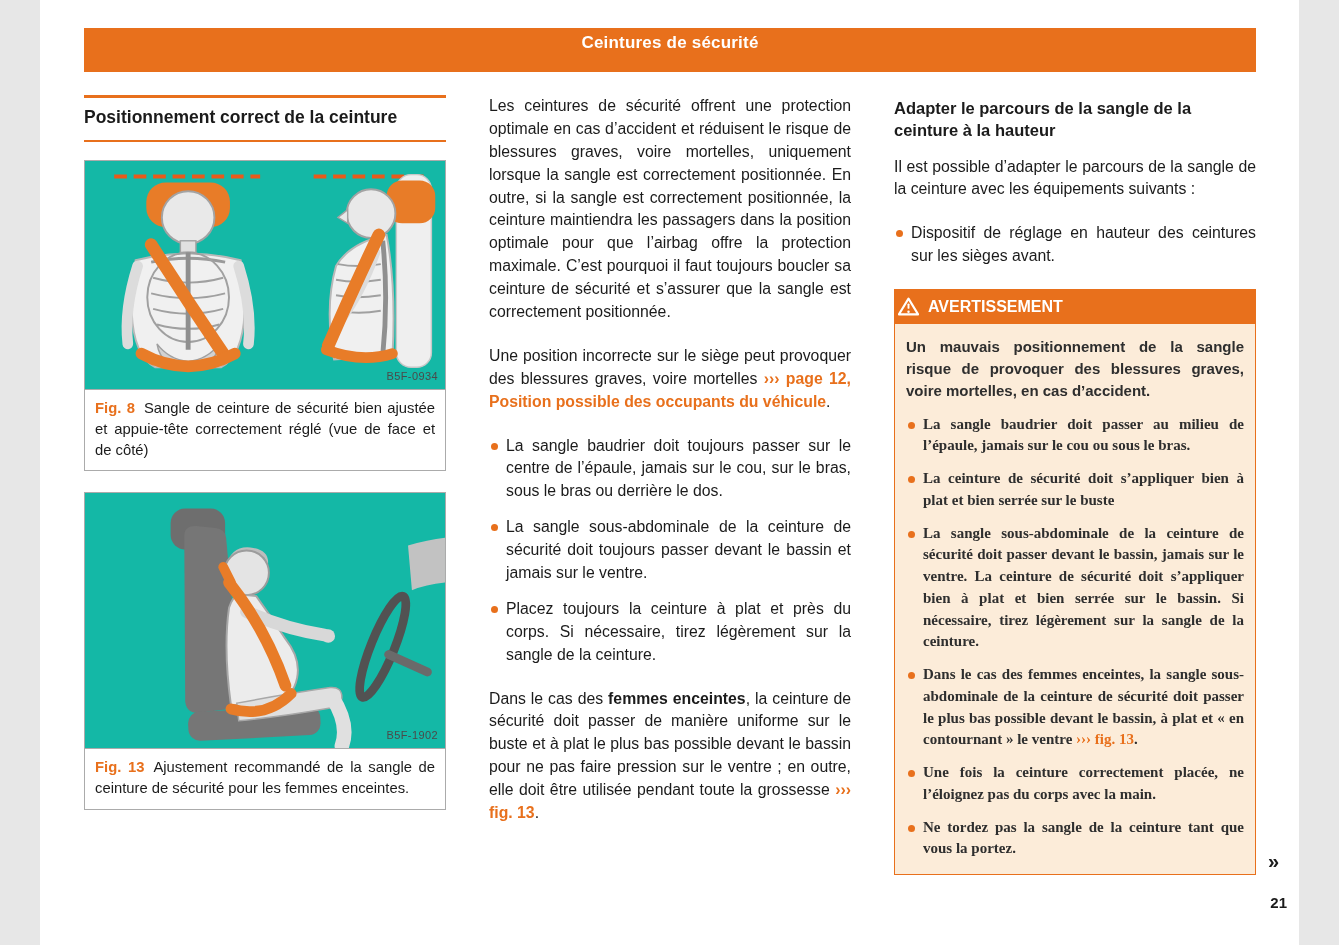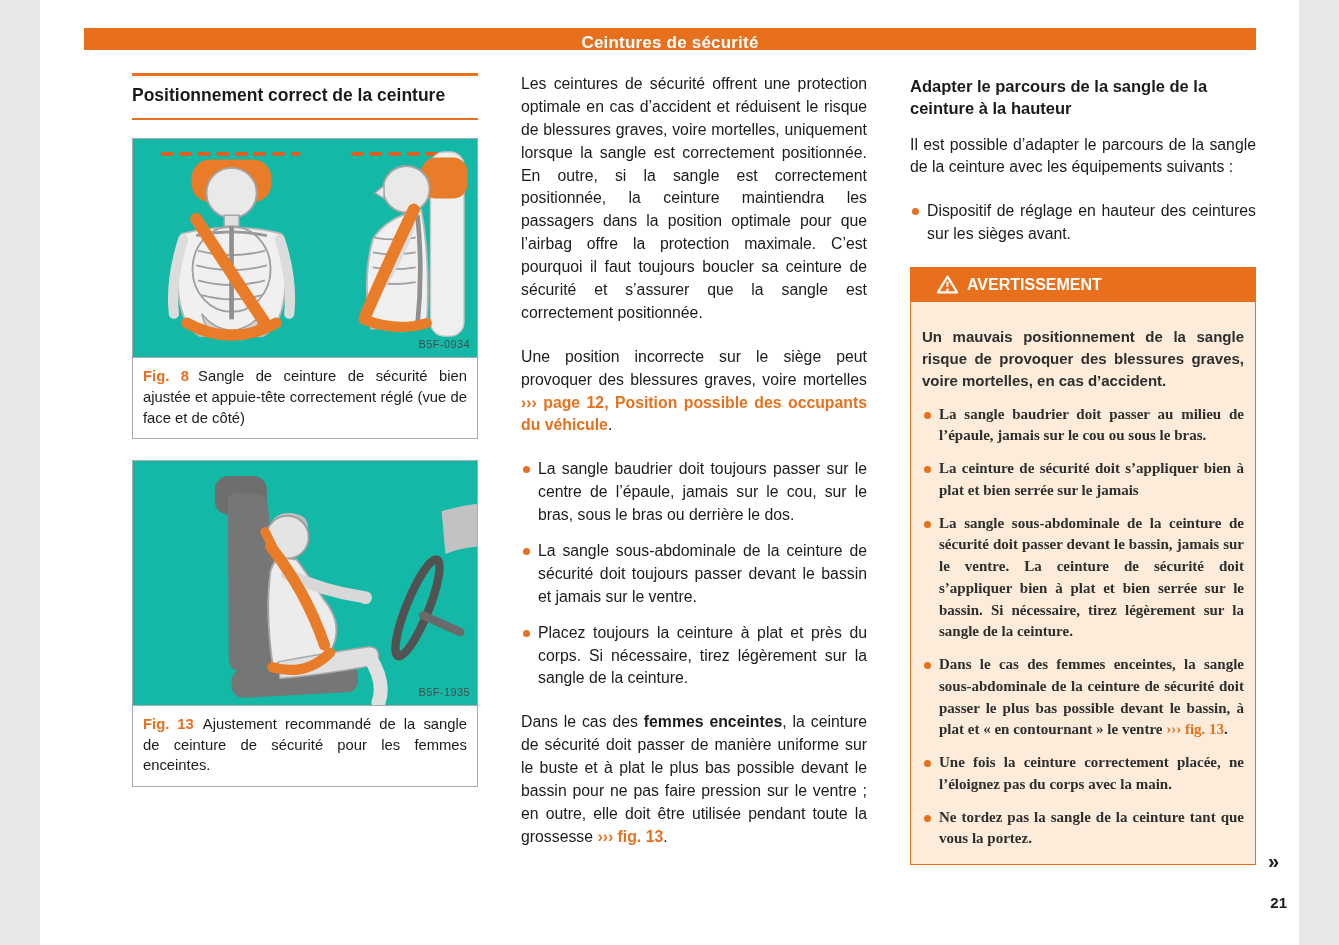--- a/index.html
+++ b/index.html
@@ -6,43 +6,43 @@
     --orange:#e8701c;
     --orange-belt:#e87c28;
     --warn-bg:#fcecd9;
     --ink:#1b1b1b;
     --box-border:#ababab;
   }
   *{box-sizing:border-box;}
   body{margin:0;background:#e7e7e7;font-family:"Liberation Sans","DejaVu Sans",sans-serif;}
   .page{position:relative;width:1259px;min-height:945px;margin:0 auto;background:#fff;
         padding:28px 43px 70px 44px;color:var(--ink);}
-  .header-bar{height:22px;background:var(--orange);color:#fff;text-align:center;
+  .header-bar{height:44px;background:var(--orange);color:#fff;text-align:center;
         font-size:17px;font-weight:700;line-height:29px;letter-spacing:.2px;}
-  .columns{display:flex;gap:43px;margin-top:23px;margin-left:48px;}
+  .columns{display:flex;gap:43px;margin-top:23px;}
   .col{flex:1 1 0;min-width:0;font-size:15.8px;line-height:1.45;}
   .col p{margin:0 0 21px;text-align:justify;hyphens:auto;}
   .section-heading{margin:0 0 18px;padding:8px 0 10px;font-size:17.5px;line-height:1.35;
         font-weight:700;border-top:3px solid var(--orange);border-bottom:2px solid var(--orange);}
   .col-heading{margin:2px 0 14px;font-size:16.5px;line-height:1.35;font-weight:700;}
   figure.figure{margin:0 0 21px;border:1px solid var(--box-border);}
   .figure-image{position:relative;border-bottom:1px solid var(--box-border);background:#14b8a6;}
   .figure-image svg{display:block;width:100%;height:auto;}
   .figure-code{position:absolute;right:7px;bottom:4px;font-size:11px;color:#4a4a4a;letter-spacing:.4px;}
   .figure-caption{padding:8px 10px 10px;font-size:14.8px;line-height:1.4;text-align:justify;hyphens:auto;}
   .fig-label{color:var(--orange);font-weight:700;padding-right:9px;}
   ul.bullets{list-style:none;margin:0 0 21px;padding:0;}
   ul.bullets li{position:relative;padding-left:17px;margin:0 0 13px;text-align:justify;hyphens:auto;}
   ul.bullets li::before{content:"";position:absolute;left:2px;top:8px;width:7px;height:7px;
         border-radius:50%;background:var(--orange);}
   .xref{color:var(--orange);font-weight:700;text-decoration:none;cursor:pointer;}
   .warning{border:1px solid var(--orange);background:var(--warn-bg);margin-top:20px;}
   .warning-header{display:flex;align-items:center;gap:9px;background:var(--orange);color:#fff;
-        font-weight:700;font-size:16px;padding:5px 26px 6px;}
-  .warning-body{padding:24px 11px 3px;font-weight:700;font-size:15px;line-height:1.45;color:#2e2e2e;}
+        font-weight:700;font-size:16px;padding:5px 3px 6px;}
+  .warning-body{padding:12px 11px 3px;font-weight:700;font-size:15px;line-height:1.45;color:#2e2e2e;}
   .warning-body .intro{margin:0 0 12px;text-align:justify;hyphens:auto;}
   .warning-body ul.bullets{margin-bottom:0;}
   .warning-body ul.bullets li{margin-bottom:11px;font-family:Liberation Serif, serif;}
   .cont-marker{position:absolute;right:20px;bottom:72px;font-size:20px;font-weight:700;color:#1b1b1b;}
   .page-number{position:absolute;right:12px;bottom:34px;font-size:15px;font-weight:700;}
 </style>
 </head>
 <body>
 
 <div class="page">
@@ -115,21 +115,21 @@
             <path d="M166 122 Q206 140 246 146" stroke="#d8d8d8" stroke-width="13" fill="none" stroke-linecap="round"></path>
             <circle cx="250" cy="147" r="7" fill="#d8d8d8"></circle>
             <g transform="rotate(22 306 158)">
                 <ellipse cx="306" cy="158" rx="12" ry="56" fill="none" stroke="#525252" stroke-width="9"></ellipse>
               </g>
             <path d="M312 166 L352 184" stroke="#6a6a6a" stroke-width="9" stroke-linecap="round"></path>
             <path d="M150 92 L142 76" stroke="#e87c28" stroke-width="10" stroke-linecap="round"></path>
             <path d="M148 92 Q186 140 206 198" stroke="#e87c28" stroke-width="12" fill="none" stroke-linecap="round"></path>
             <path d="M150 222 Q186 232 212 206" stroke="#e87c28" stroke-width="11" fill="none" stroke-linecap="round"></path>
           </svg>
-          <span class="figure-code">B5F-1935</span>
+          <span class="figure-code">B5F-1902</span>
         </div>
         <figcaption class="figure-caption"><span class="fig-label">Fig. 13</span><span>Ajustement recommandé de la sangle de ceinture de sécurité pour les femmes enceintes.</span></figcaption>
       </figure>
     </div>
 
     <div class="col">
       <p>Les ceintures de sécurité offrent une protection optimale en cas d’accident et réduisent le risque de blessures graves, voire mortelles, uniquement lorsque la sangle est correctement positionnée. En outre, si la sangle est correctement positionnée, la ceinture maintiendra les passagers dans la position optimale pour que l’airbag offre la protection maximale. C’est pourquoi il faut toujours boucler sa ceinture de sécurité et s’assurer que la sangle est correctement positionnée.</p>
 
       <p><span>Une position incorrecte sur le siège peut provoquer des blessures graves, voire mortelles </span><a class="xref">››› page 12, Position possible des occupants du véhicule</a><span>.</span></p>
 
@@ -157,21 +157,21 @@
             <path d="M12 1.5 L23 19.5 H1 Z" fill="none" stroke="#fff" stroke-width="2.4" stroke-linejoin="round"></path>
             <rect x="10.9" y="7" width="2.2" height="6.2" rx="1" fill="#fff"></rect>
             <circle cx="12" cy="16.4" r="1.4" fill="#fff"></circle>
           </svg>
           <span>AVERTISSEMENT</span>
         </div>
         <div class="warning-body">
           <p class="intro">Un mauvais positionnement de la sangle risque de provoquer des blessures graves, voire mortelles, en cas d’accident.</p>
           <ul class="bullets">
             <li>La sangle baudrier doit passer au milieu de l’épaule, jamais sur le cou ou sous le bras.</li>
-            <li>La ceinture de sécurité doit s’appliquer bien à plat et bien serrée sur le jamais</li>
+            <li>La ceinture de sécurité doit s’appliquer bien à plat et bien serrée sur le buste</li>
             <li>La sangle sous-abdominale de la ceinture de sécurité doit passer devant le bassin, jamais sur le ventre. La ceinture de sécurité doit s’appliquer bien à plat et bien serrée sur le bassin. Si nécessaire, tirez légèrement sur la sangle de la ceinture.</li>
             <li><span>Dans le cas des femmes enceintes, la sangle sous-abdominale de la ceinture de sécurité doit passer le plus bas possible devant le bassin, à plat et « en contournant » le ventre </span><a class="xref">››› fig. 13</a><span>.</span></li>
             <li>Une fois la ceinture correctement placée, ne l’éloignez pas du corps avec la main.</li>
             <li>Ne tordez pas la sangle de la ceinture tant que vous la portez.</li>
           </ul>
         </div>
       </div>
     </div>
 
   </div>

